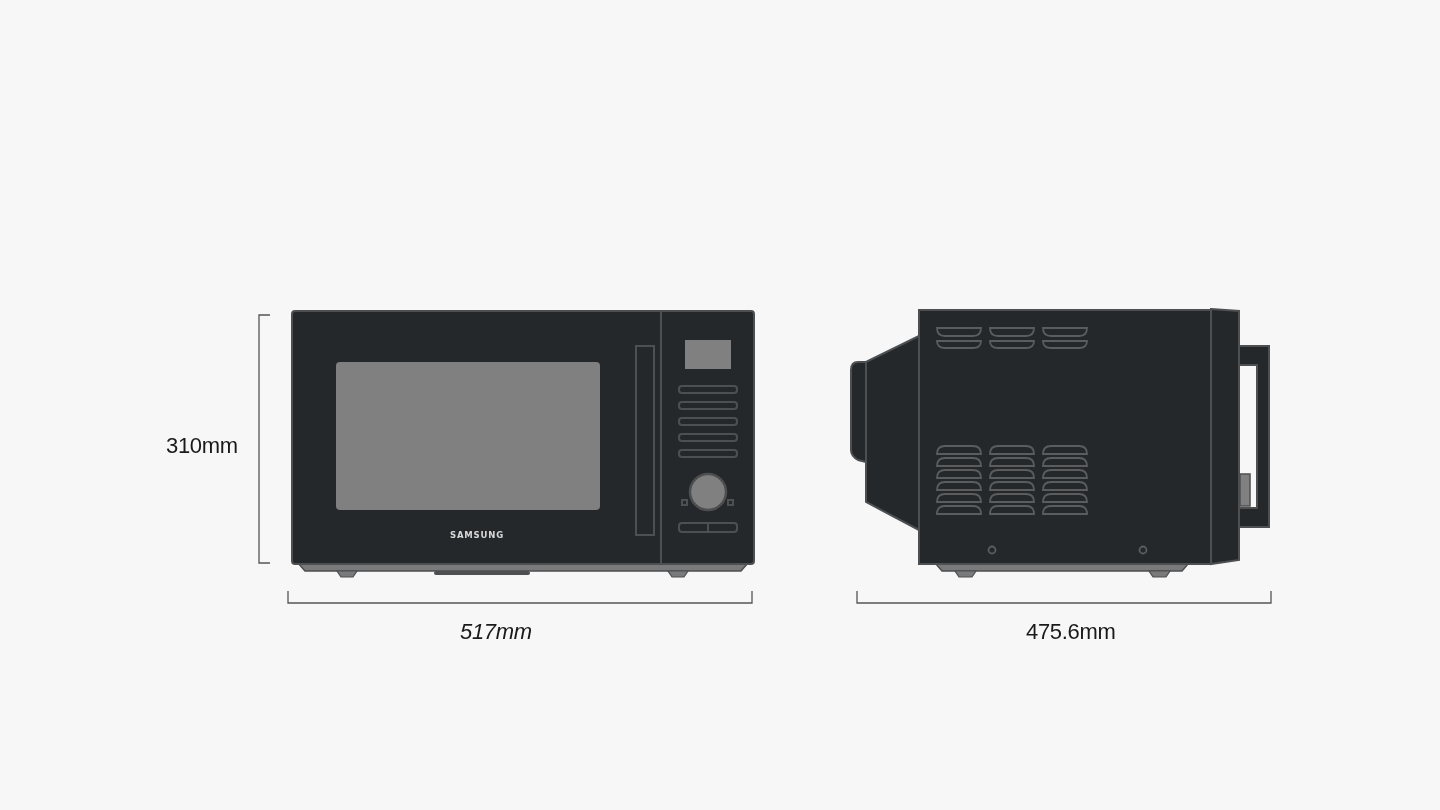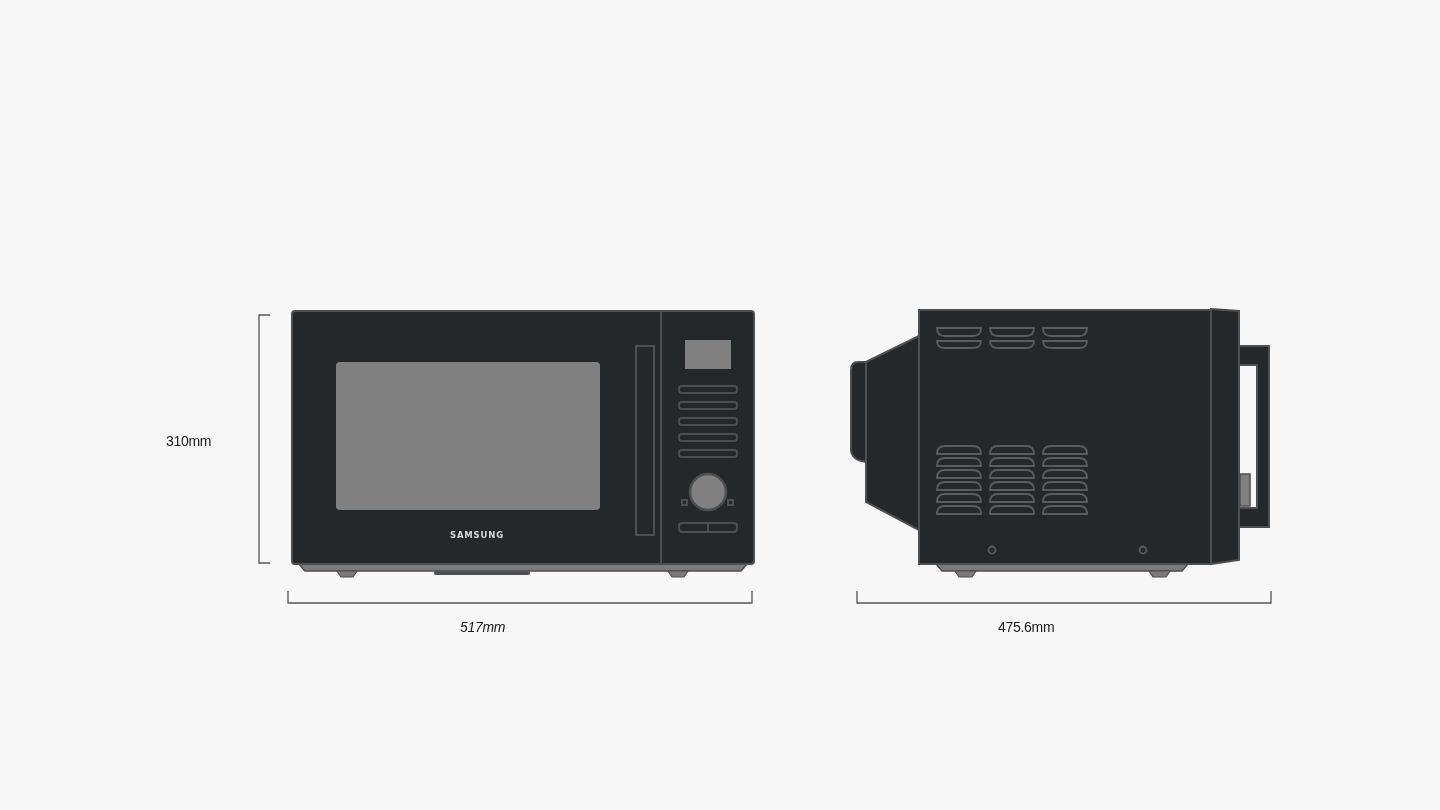--- a/index.html
+++ b/index.html
@@ -4,21 +4,21 @@
   <style>
     html, body { margin: 0; padding: 0; }
     body {
       width: 1440px; height: 810px; overflow: hidden;
       background: #f7f7f7;
       font-family: "Liberation Sans", "DejaVu Sans", sans-serif;
       position: relative;
     }
     .label {
       position: absolute;
-      font-size: 14px;
+      font-size: 22px;
       color: #1a1a1a;
       letter-spacing: -0.3px;
       white-space: nowrap;
     }
     svg.drawing { position: absolute; left: 0; top: 0; }
   </style>
 </head>
 <body>
 
 <svg class="drawing" width="1440" height="810" viewBox="0 0 1440 810">
@@ -112,13 +112,13 @@
   </g>
 
   <g stroke="#555" stroke-width="1.3" fill="none">
     <polyline points="288,591 288,603 752,603 752,591"></polyline>
     <polyline points="857,591 857,603 1271,603 1271,591"></polyline>
   </g>
 </svg>
 
 <div class="label" style="left:166px; top:433px;">310mm</div>
 <div class="label" style="left:460px; top:619px;font-style:italic;">517mm</div>
-<div class="label" style="left:998px; top:619px;">475.6mm</div>
+<div class="label" style="left:1026px; top:619px;">475.6mm</div>
 
 </body></html>

